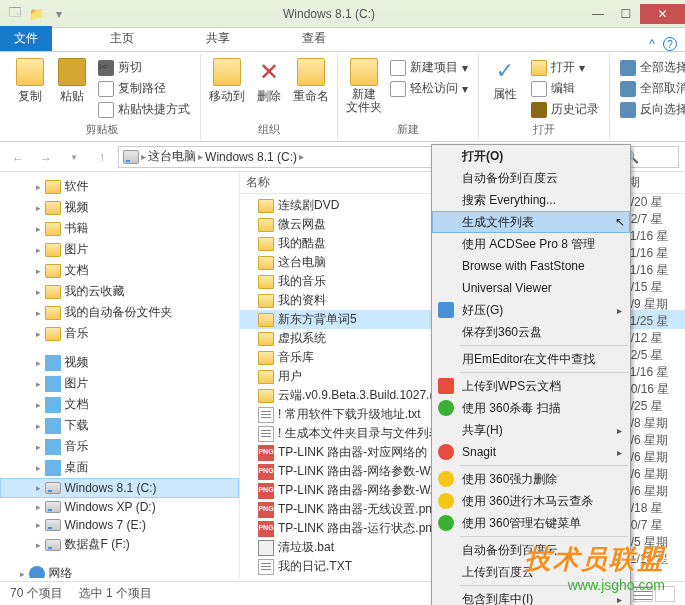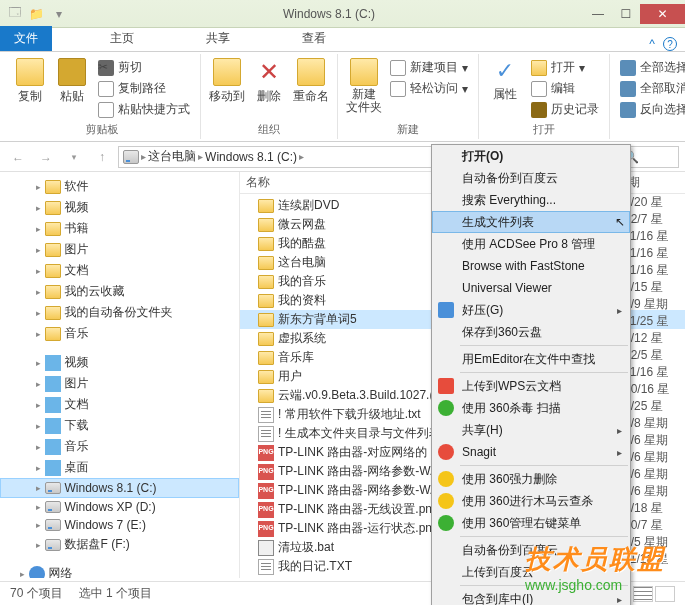--- a/index.html
+++ b/index.html
@@ -68,21 +68,21 @@
 .dates { position: absolute; right: 0; top: 172px; width: 75px; color: #555; z-index: 50; }
 .date-header { height: 22px; padding: 0 6px; border-bottom: 1px solid #e8e8e8; display:flex; align-items:center; }
 .date-row { height: 17px; padding: 0 4px; white-space: nowrap; overflow: hidden; }
 
 
 .statusbar { position: absolute; bottom: 0; left: 0; right: 0; height: 24px; border-top: 1px solid #e0e0e0; display: flex; align-items: center; padding: 0 10px; color: #555; gap: 16px; }
 
 
 .watermark { position: absolute; right: 20px; bottom: 12px; z-index: 200; pointer-events: none; }
 .wm-main { font-size: 26px; font-weight: bold; color: #ff8c1a; text-shadow: 1px 1px 0 #fff; font-style: italic; letter-spacing: 2px; }
-.wm-sub { font-size: 14px; color: #3cb034; text-align: left; }
+.wm-sub { font-size: 14px; color: #3cb034; text-align: right; }
 
 
 .icn { display: inline-block; border-radius: 2px; }
 .i-folder { background: linear-gradient(#ffe9a8, #f5c955); border: 1px solid #d4a830; }
 .i-folder-sm { background: linear-gradient(#ffe9a8, #f5c955); border: 1px solid #d4a830; width:16px; height:14px; border-radius:1px; }
 .i-drive { background: linear-gradient(#e8e8e8, #c8c8c8); border: 1px solid #999; border-radius: 2px; position:relative; }
 .i-drive::after { content:''; position:absolute; bottom:1px; left:2px; width:4px; height:2px; background:#4a90d9; }
 .i-network { background: #4a90d9; border-radius: 50%; }
 .i-file { background: #fff; border: 1px solid #999; }
 .i-txt { background: #fff; border: 1px solid #aaa; position:relative; }

